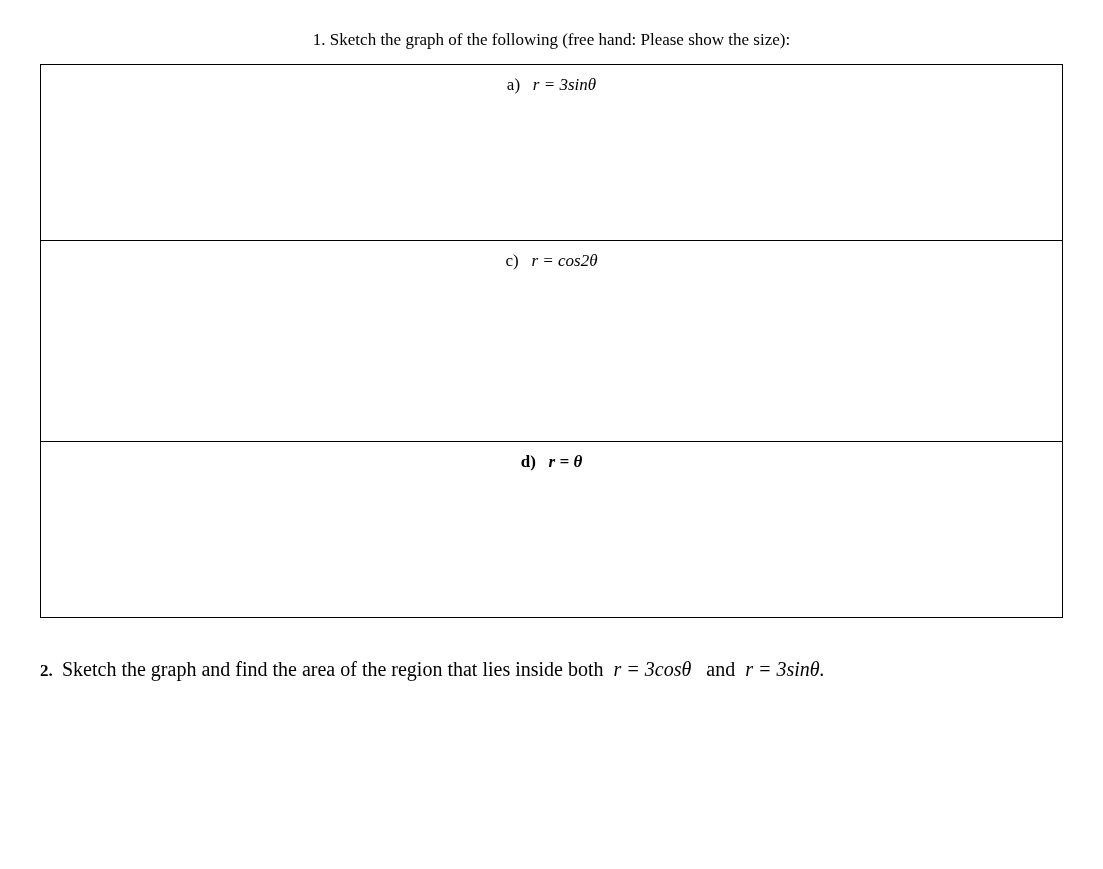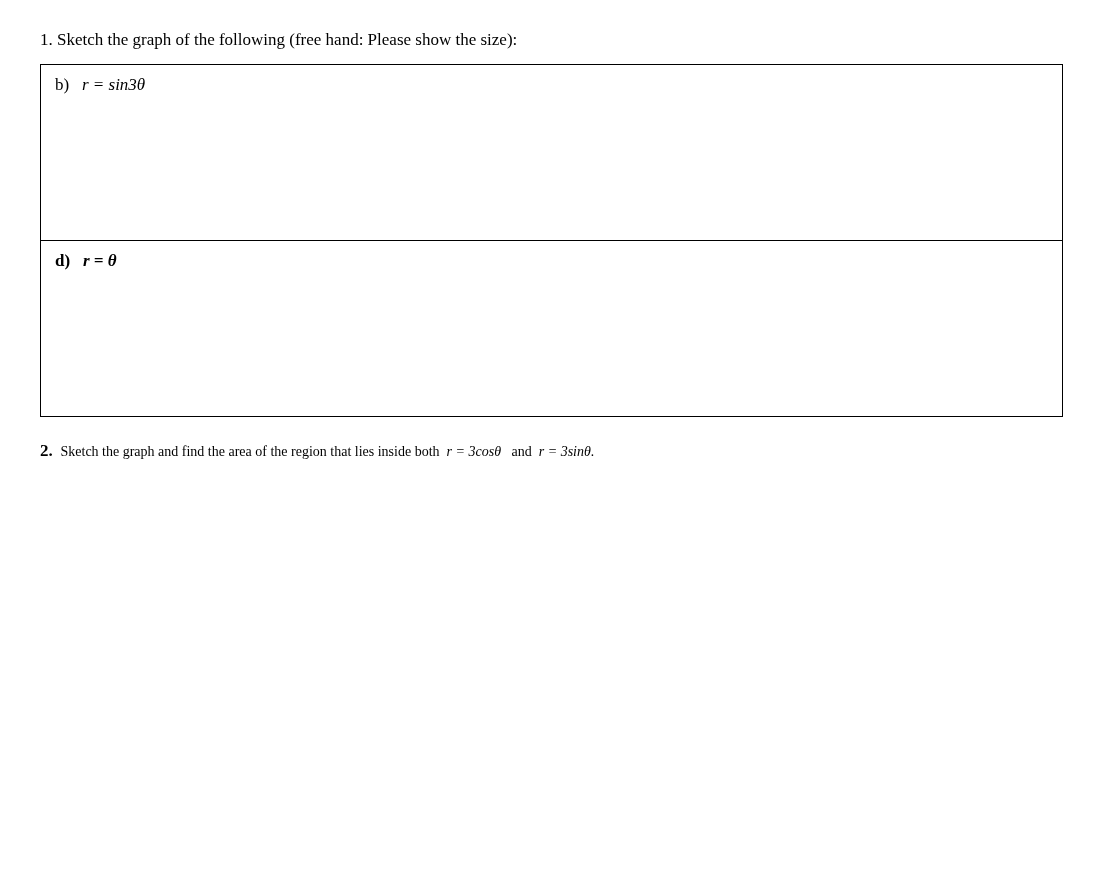--- a/index.html
+++ b/index.html
@@ -12,21 +12,22 @@
       background: #ffffff;
       font-family: "Times New Roman", Times, serif;
       font-size: 17px;
       color: #000000;
       width: 1103px;
       min-height: 869px;
       padding: 30px 40px;
     }
 
     .question-1 {
-      margin-bottom: 24px;
+      margin-bottom: 40px;
+      text-align: center;
     }
 
     .question-header {
       font-size: 17px;
       margin-bottom: 14px;
     }
 
     .grid-container {
       border: 1.5px solid #000;
       width: 100%;
@@ -69,21 +70,21 @@
       margin-top: 10px;
     }
 
     .question-2-header {
       font-size: 17px;
       font-weight: bold;
     }
 
     .question-2-text {
       font-weight: normal;
-      font-size: 14px;
+      font-size: 20px;
     }
 
     .math {
       font-style: italic;
     }
 
     .bold-num {
       font-weight: bold;
     }
   </style>
@@ -93,26 +94,34 @@
 <div class="question-1">
   <div class="question-header">
     <span>1.  Sketch the graph of the following (free hand: Please show the size):</span>
   </div>
 
   <div class="grid-container">
 
     <div class="grid-row">
       <div class="grid-cell">
         <span class="cell-label">
-          <span>b)</span>
-          &nbsp;&nbsp;<span class="math"><em>r</em> = sin3<em>θ</em></span>
+          <span>a)</span>
+          &nbsp;&nbsp;<span class="math"><em>r</em> = 3sin<em>θ</em></span>
         </span>
       </div>
     </div>
 
+    <div class="grid-row">
+      <div class="grid-cell-full">
+        <span class="cell-label">
+          <span>c)</span>
+          &nbsp;&nbsp;<span class="math"><em>r</em> = cos2<em>θ</em></span>
+        </span>
+      </div>
+    </div>
 
     <div class="grid-row">
       <div class="grid-cell">
         <span class="cell-label">
           <span>d)</span>
           &nbsp;&nbsp;<span class="math"><em>r</em> = <em>θ</em></span>
         </span>
       </div>
     </div>
   </div>

